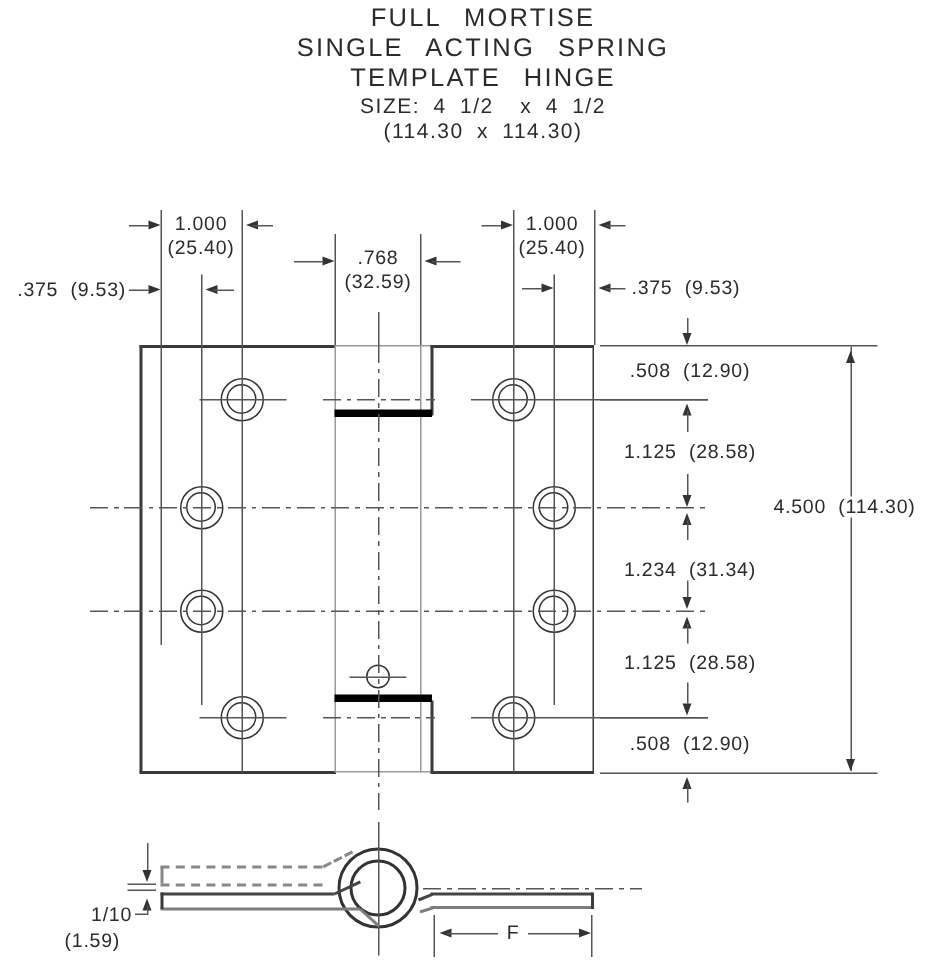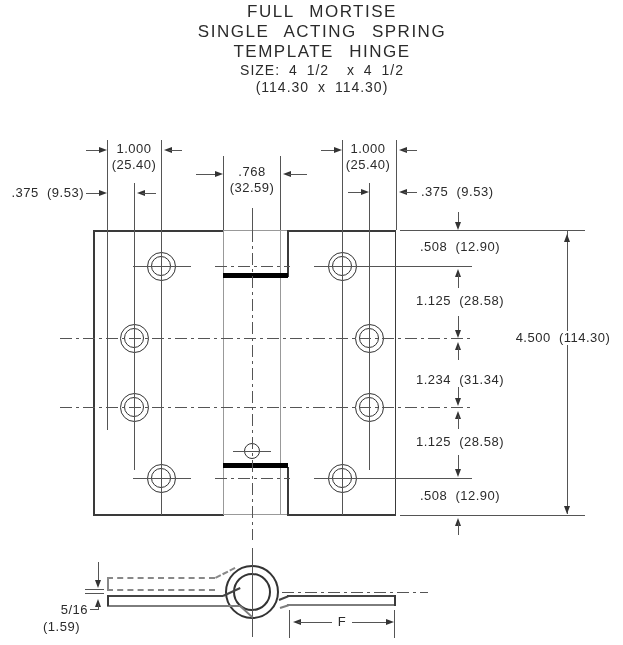--- a/index.html
+++ b/index.html
@@ -210,21 +210,21 @@
     <i class="ln2" style="left:279px;top:598.5px;width:10px;transform:rotate(-22deg);transform-origin:0 50%;"></i>
     <i class="ln2g" style="left:280px;top:606.5px;width:9px;transform:rotate(-18deg);transform-origin:0 50%;"></i>
 
     <i class="thin" style="left:98px;top:562px;width:1px;height:18px;"></i>
     <i class="ar ar-d" style="left:95px;top:580px;"></i>
     <i class="thin" style="left:85px;top:588.5px;width:19px;height:1px;"></i>
     <i class="thin" style="left:85px;top:592.5px;width:19px;height:1px;"></i>
     <i class="ar ar-u" style="left:95px;top:596px;"></i>
     <i class="thin" style="left:98px;top:604px;width:1px;height:5px;"></i>
     <i class="thin" style="left:90px;top:609px;width:9px;height:1px;"></i>
-    <div class="lbl rgt" style="left:28px;top:603px;width:60px;">5/16</div>
+    <div class="lbl rgt" style="left:28px;top:603px;width:60px;">1/10</div>
     <div class="lbl rgt" style="left:18px;top:620px;width:62px;">(1.59)</div>
 
     <i class="thin" style="left:289px;top:610px;width:1px;height:28px;"></i>
     <i class="thin" style="left:394px;top:610px;width:1px;height:28px;"></i>
     <i class="ar ar-l" style="left:290px;top:619px;"></i>
     <i class="thin" style="left:298px;top:621.5px;width:34px;height:1px;"></i>
     <div class="lbl ctr" style="left:330px;top:615px;width:24px;">F</div>
     <i class="thin" style="left:352px;top:621.5px;width:34px;height:1px;"></i>
     <i class="ar ar-r" style="left:386px;top:619px;"></i>
   </div>

